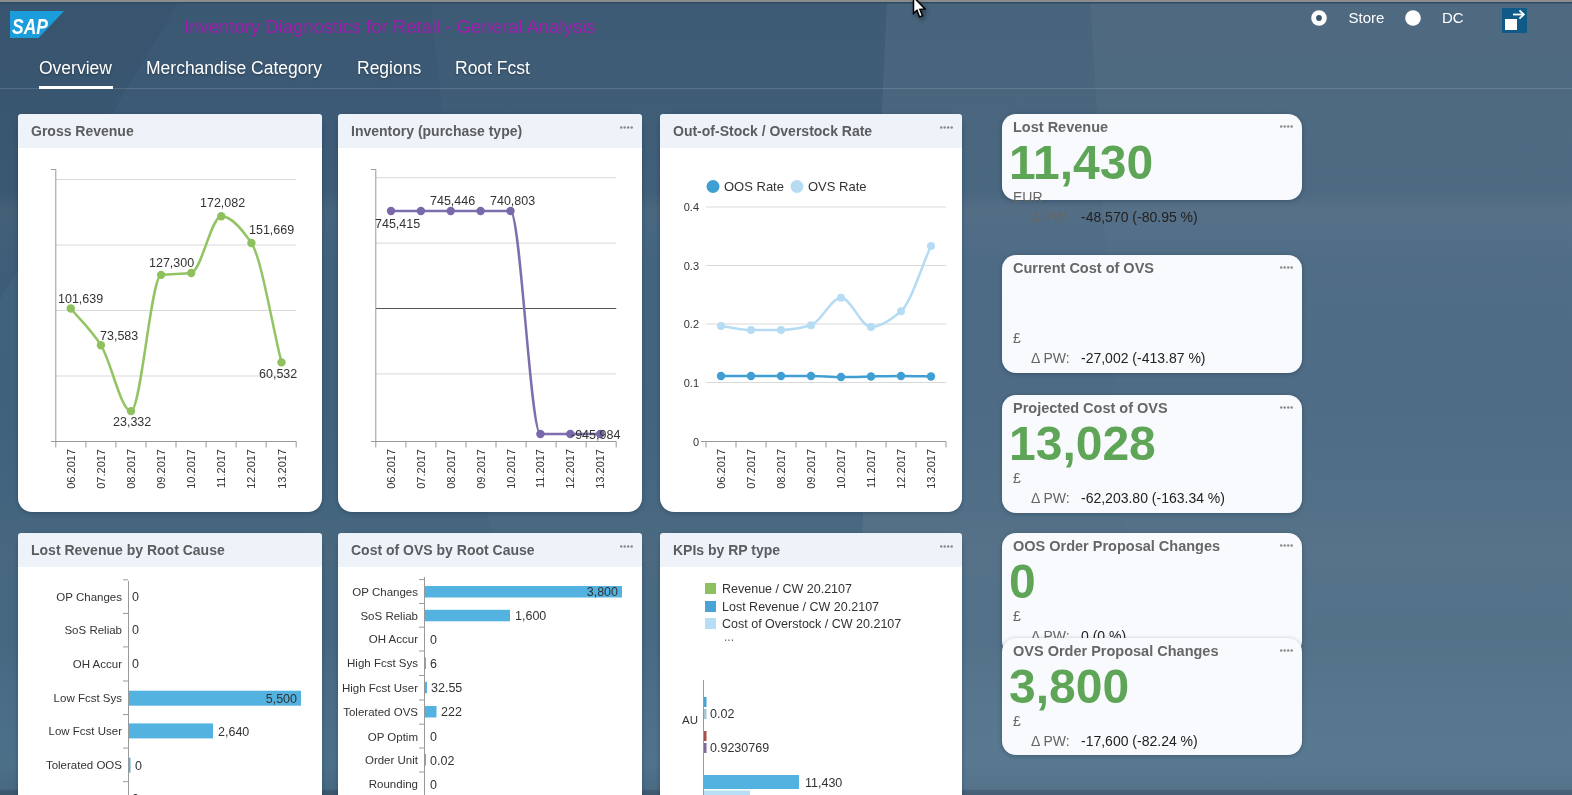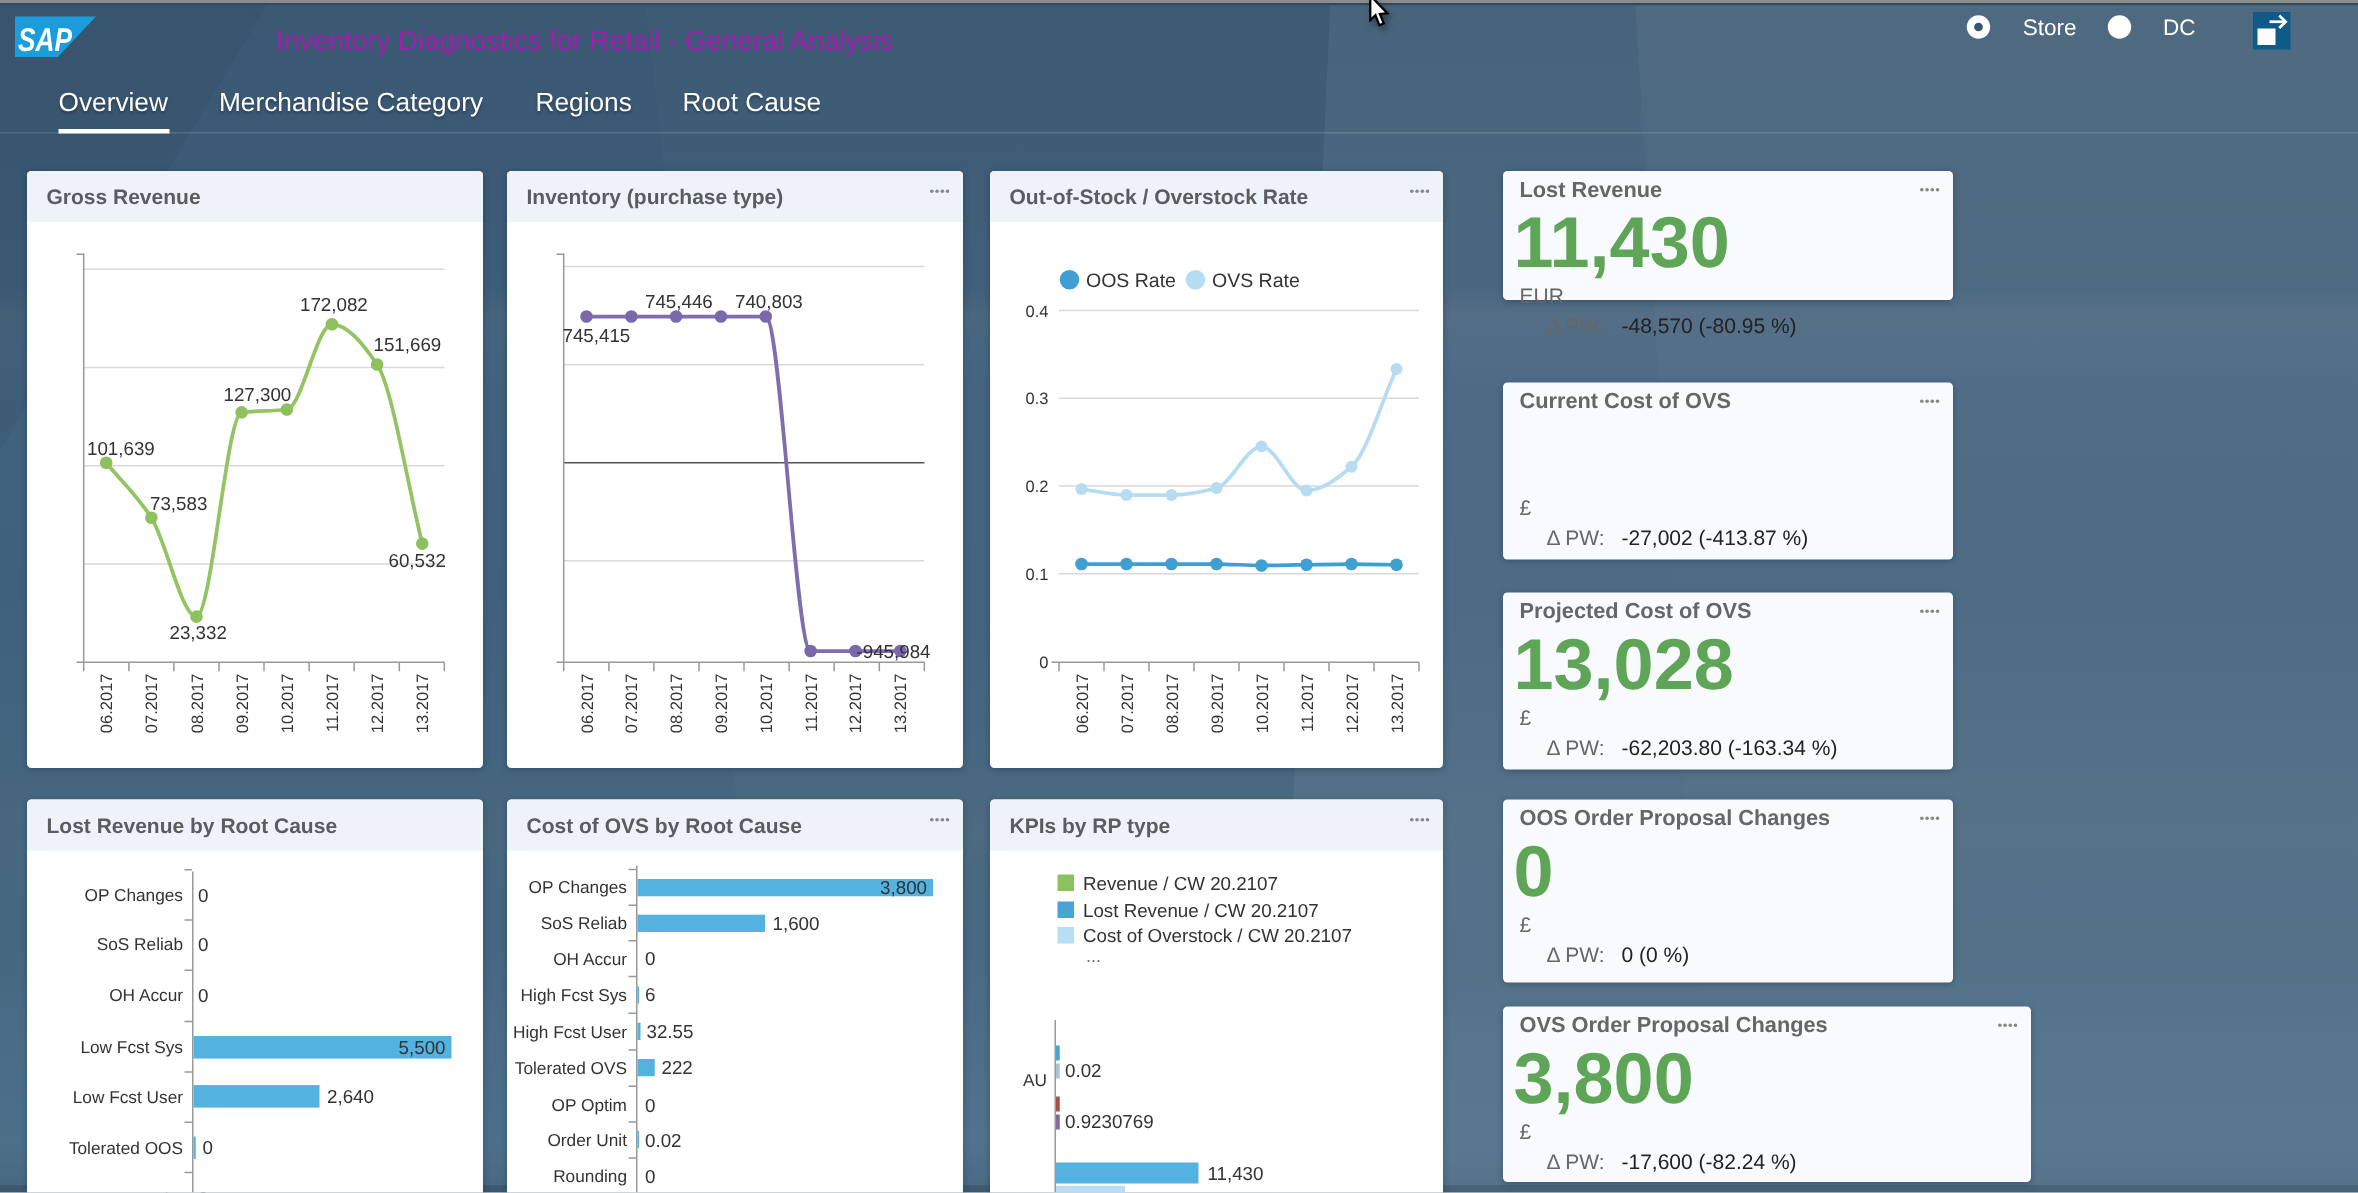--- a/index.html
+++ b/index.html
@@ -1,20 +1,20 @@
 <!DOCTYPE html>
 <html><head>
 <meta charset="utf-8">
 <style>
 *{margin:0;padding:0;box-sizing:border-box}
 html,body{width:1572px;height:795px;overflow:hidden}
 body{font-family:"Liberation Sans",sans-serif;position:relative;
 background:linear-gradient(180deg,#3b5873 0%,#3c5a75 13%,#3d5c77 24%,#46647c 26.5%,#44637e 29%,#41617c 33%,#40617c 50%,#44657e 64%,#49687f 70%,#46677f 73%,#45677f 80%,#4a6c86 87%,#4d7089 96%,#486982 99%,#43637b 100%);}
 #ribbons{position:absolute;left:0;top:0;width:1572px;height:795px;pointer-events:none}
-.card{position:absolute;background:#fff;border-radius:3px;box-shadow:0 1px 4px rgba(20,40,60,.35)}
+.card{position:absolute;background:#fff;border-radius:14px;box-shadow:0 1px 4px rgba(20,40,60,.35)}
 .chead{position:absolute;left:0;top:0;right:0;height:34px;background:#eef3fa;border-radius:3px 3px 0 0}
 .ctitle{position:absolute;left:13px;top:9px;font-size:14px;font-weight:bold;color:#5b5c5e;white-space:nowrap}
 .dots{position:absolute;top:12px;right:9px;width:13px;height:3px}
 .kpi{background:#f8fafd}
 .kt{position:absolute;left:11px;top:5px;font-size:14.5px;font-weight:bold;color:#666}
 .kn{position:absolute;left:7px;top:21px;font-size:48px;font-weight:bold;color:#5fa557}
 .ku{position:absolute;left:11px;top:75px;font-size:14px;color:#666}
 .kd{position:absolute;left:29px;top:95px;font-size:14px;color:#666}
 .kv{position:absolute;left:79px;top:95px;font-size:14px;color:#222}
 svg text{font-family:"Liberation Sans",sans-serif}
@@ -56,21 +56,21 @@
   <svg width="30" height="30" style="position:absolute;left:1502px;top:8px">
     <rect x="0" y="0" width="25" height="25" fill="#0f5a86"></rect>
     <rect x="3" y="11" width="12" height="11" fill="#fff"></rect>
     <line x1="11" y1="6.5" x2="21.5" y2="6.5" stroke="#fff" stroke-width="1.8"></line>
     <polyline points="17.5,2.3 21.8,6.5 17.5,10.7" stroke="#fff" stroke-width="1.8" fill="none"></polyline>
   </svg>
 
   <div style="position:absolute;left:39px;top:58px;font-size:17.5px;color:#fff;text-shadow:0 1px 2px rgba(0,0,0,.35)">Overview</div>
   <div style="position:absolute;left:146px;top:58px;font-size:17.5px;color:#fff;text-shadow:0 1px 2px rgba(0,0,0,.35)">Merchandise Category</div>
   <div style="position:absolute;left:357px;top:58px;font-size:17.5px;color:#fff;text-shadow:0 1px 2px rgba(0,0,0,.35)">Regions</div>
-  <div style="position:absolute;left:455px;top:58px;font-size:17.5px;color:#fff;text-shadow:0 1px 2px rgba(0,0,0,.35)">Root Cause</div>
+  <div style="position:absolute;left:455px;top:58px;font-size:17.5px;color:#fff;text-shadow:0 1px 2px rgba(0,0,0,.35)">Root Fcst</div>
   <div style="position:absolute;left:39px;top:86px;width:74px;height:2.5px;background:#fff"></div>
   <div style="position:absolute;left:0;top:88px;width:1572px;height:1px;background:rgba(255,255,255,.14)"></div>
 </div>
 
 <svg width="34" height="26" style="position:absolute;left:906px;top:0px">
   <path d="M7.5,-3 L7.5,13.4 L11,10.2 L13.6,16.9 L16.5,15.6 L13.9,9.3 L19,8.9 Z" fill="#fff" stroke="#000" stroke-width="1.5" style="filter:drop-shadow(2px 3px 2px rgba(0,0,0,0.35))"></path>
 </svg>
 
 <div class="card" style="left:18px;top:114px;width:304px;height:398px">
   <div class="chead"></div>
@@ -440,21 +440,21 @@
         <circle cx="5.8" cy="1.5" r="1.5"></circle>
         <circle cx="10.1" cy="1.5" r="1.5"></circle>
         <circle cx="14.4" cy="1.5" r="1.5"></circle>
       </g>
     </svg>
   <div class="kn">0</div>
     <div class="ku">£</div>
   <div class="kd">Δ PW:</div>
     <div class="kv">0 (0 %)</div>
 </div>
-<div class="card kpi" style="left:1002px;top:671px;width:352px;height:117px">
+<div class="card kpi" style="left:1002px;top:638px;width:300px;height:117px">
   <div class="kt">OVS Order Proposal Changes</div>
   <svg class="dots" style="top:11px" viewBox="0 0 16 3">
       <g fill="#888">
         <circle cx="1.5" cy="1.5" r="1.5"></circle>
         <circle cx="5.8" cy="1.5" r="1.5"></circle>
         <circle cx="10.1" cy="1.5" r="1.5"></circle>
         <circle cx="14.4" cy="1.5" r="1.5"></circle>
       </g>
     </svg>
   <div class="kn">3,800</div>

